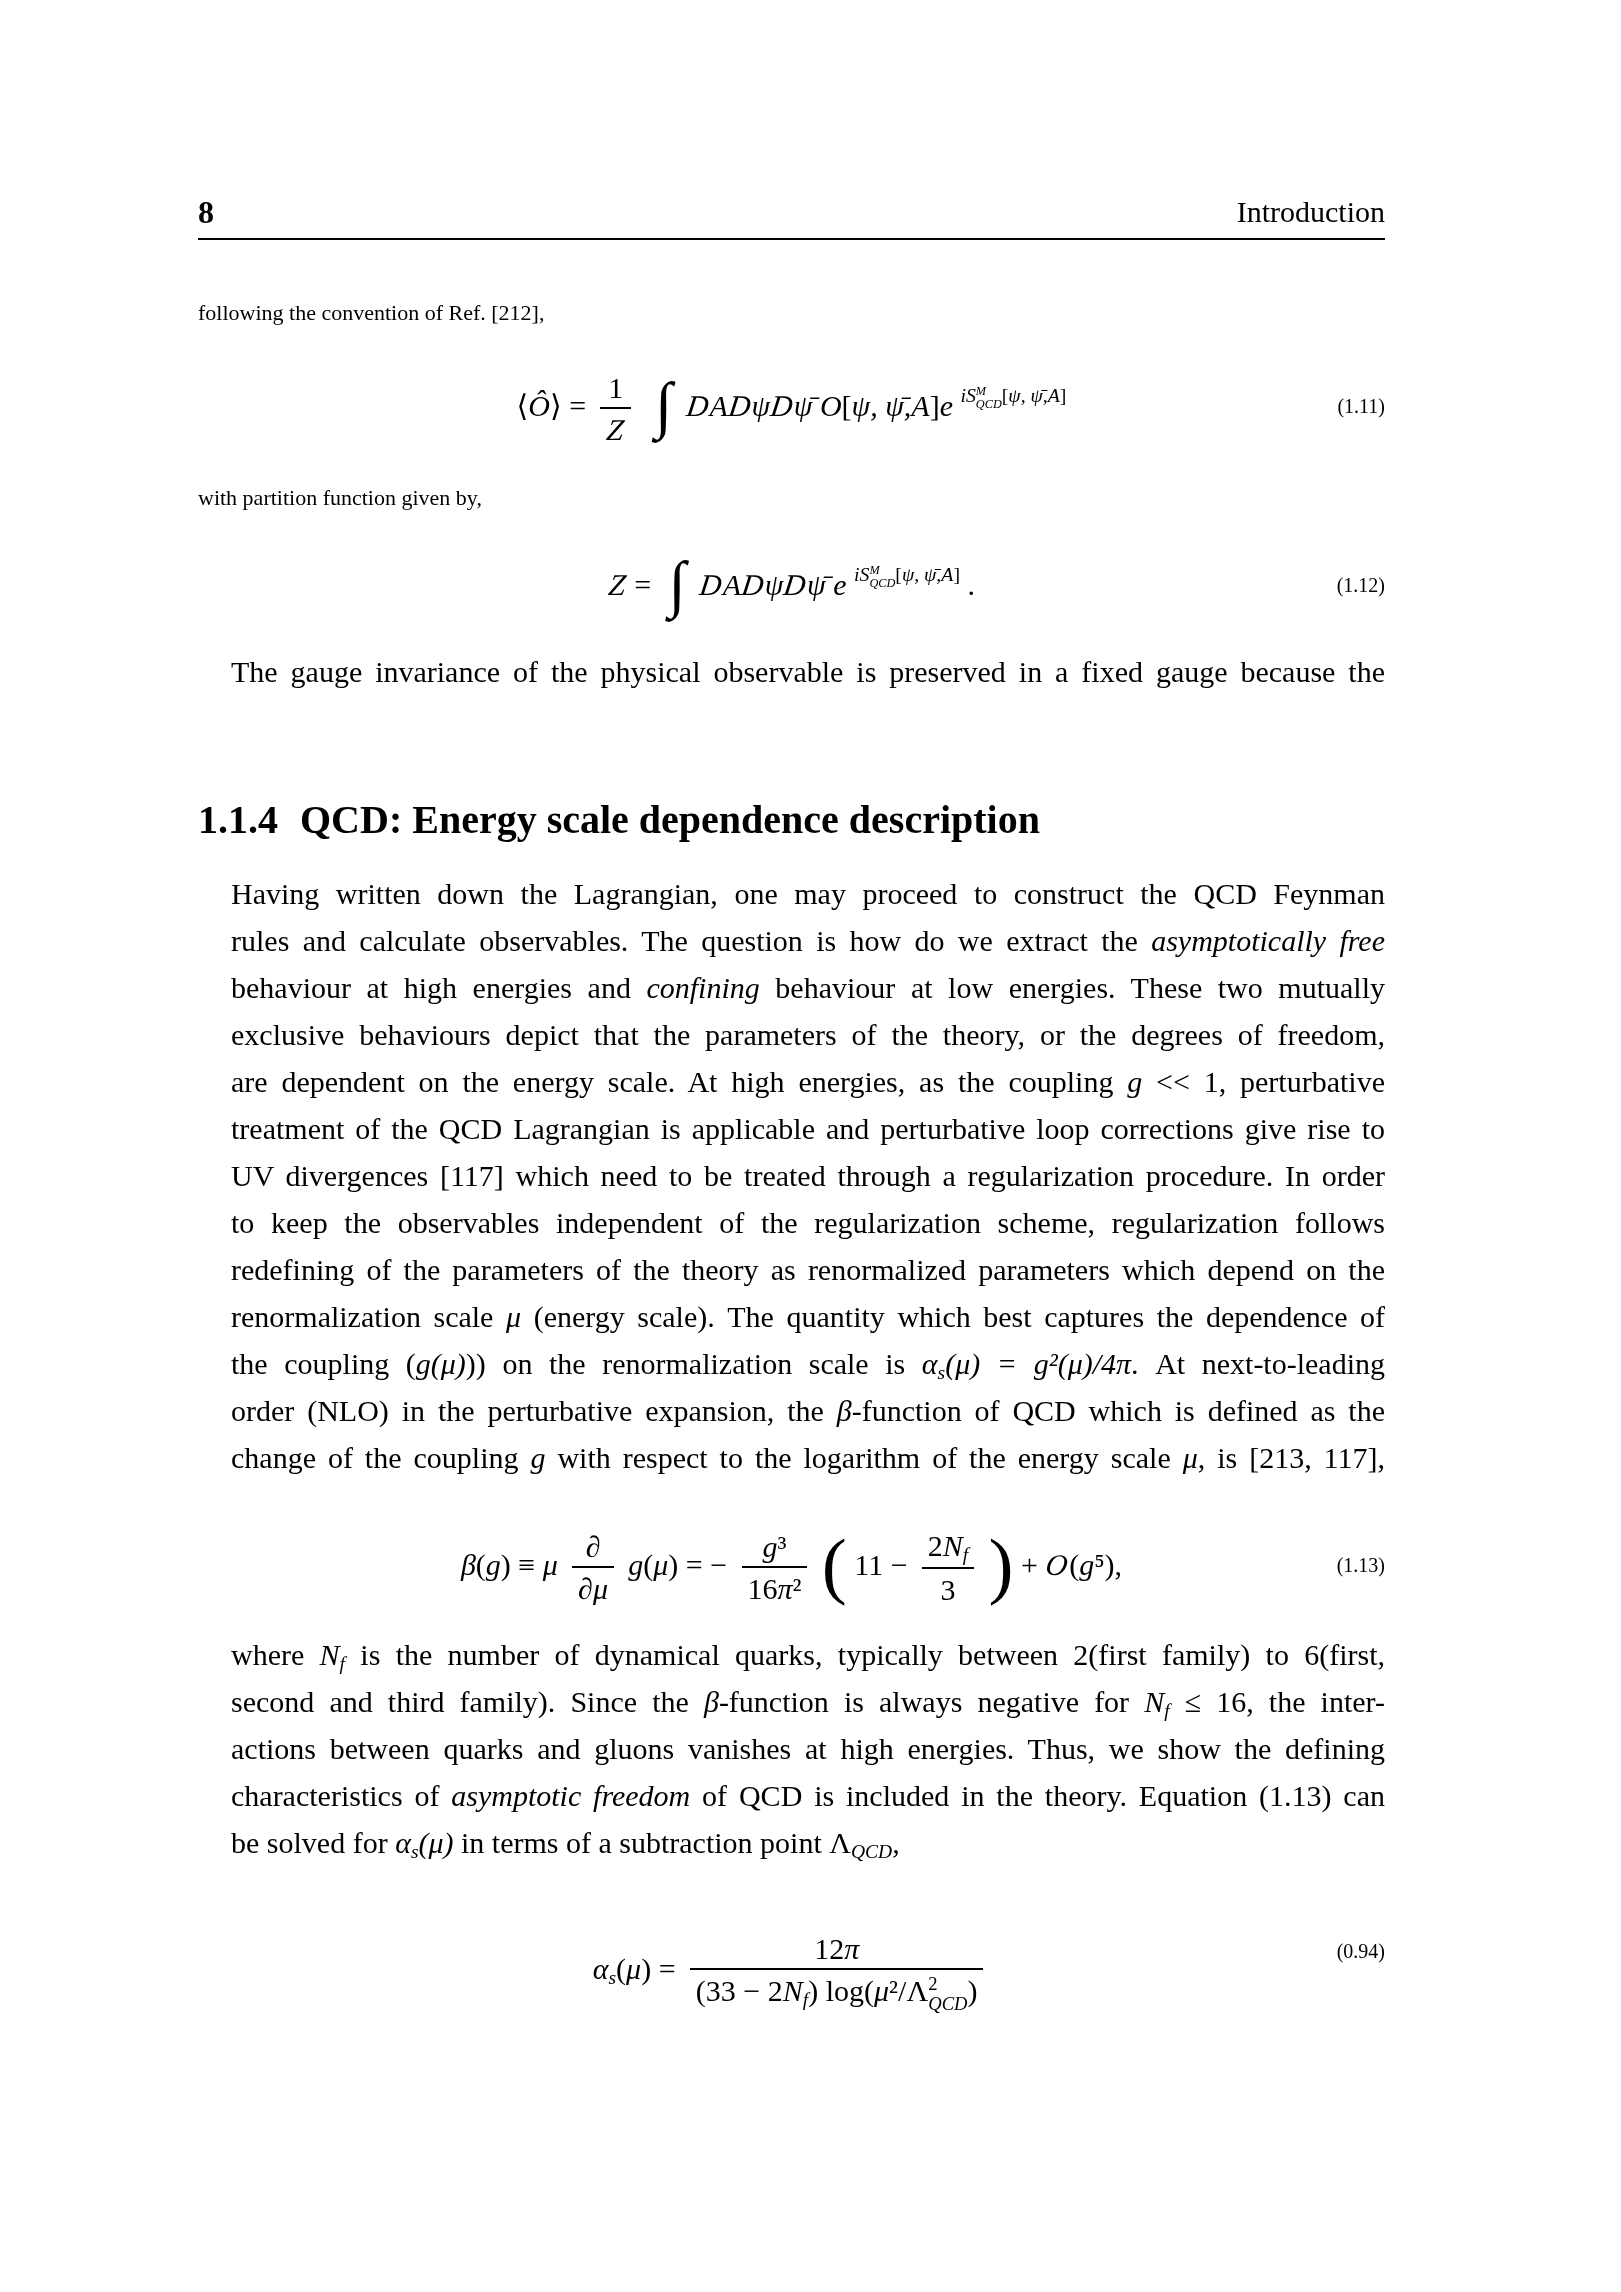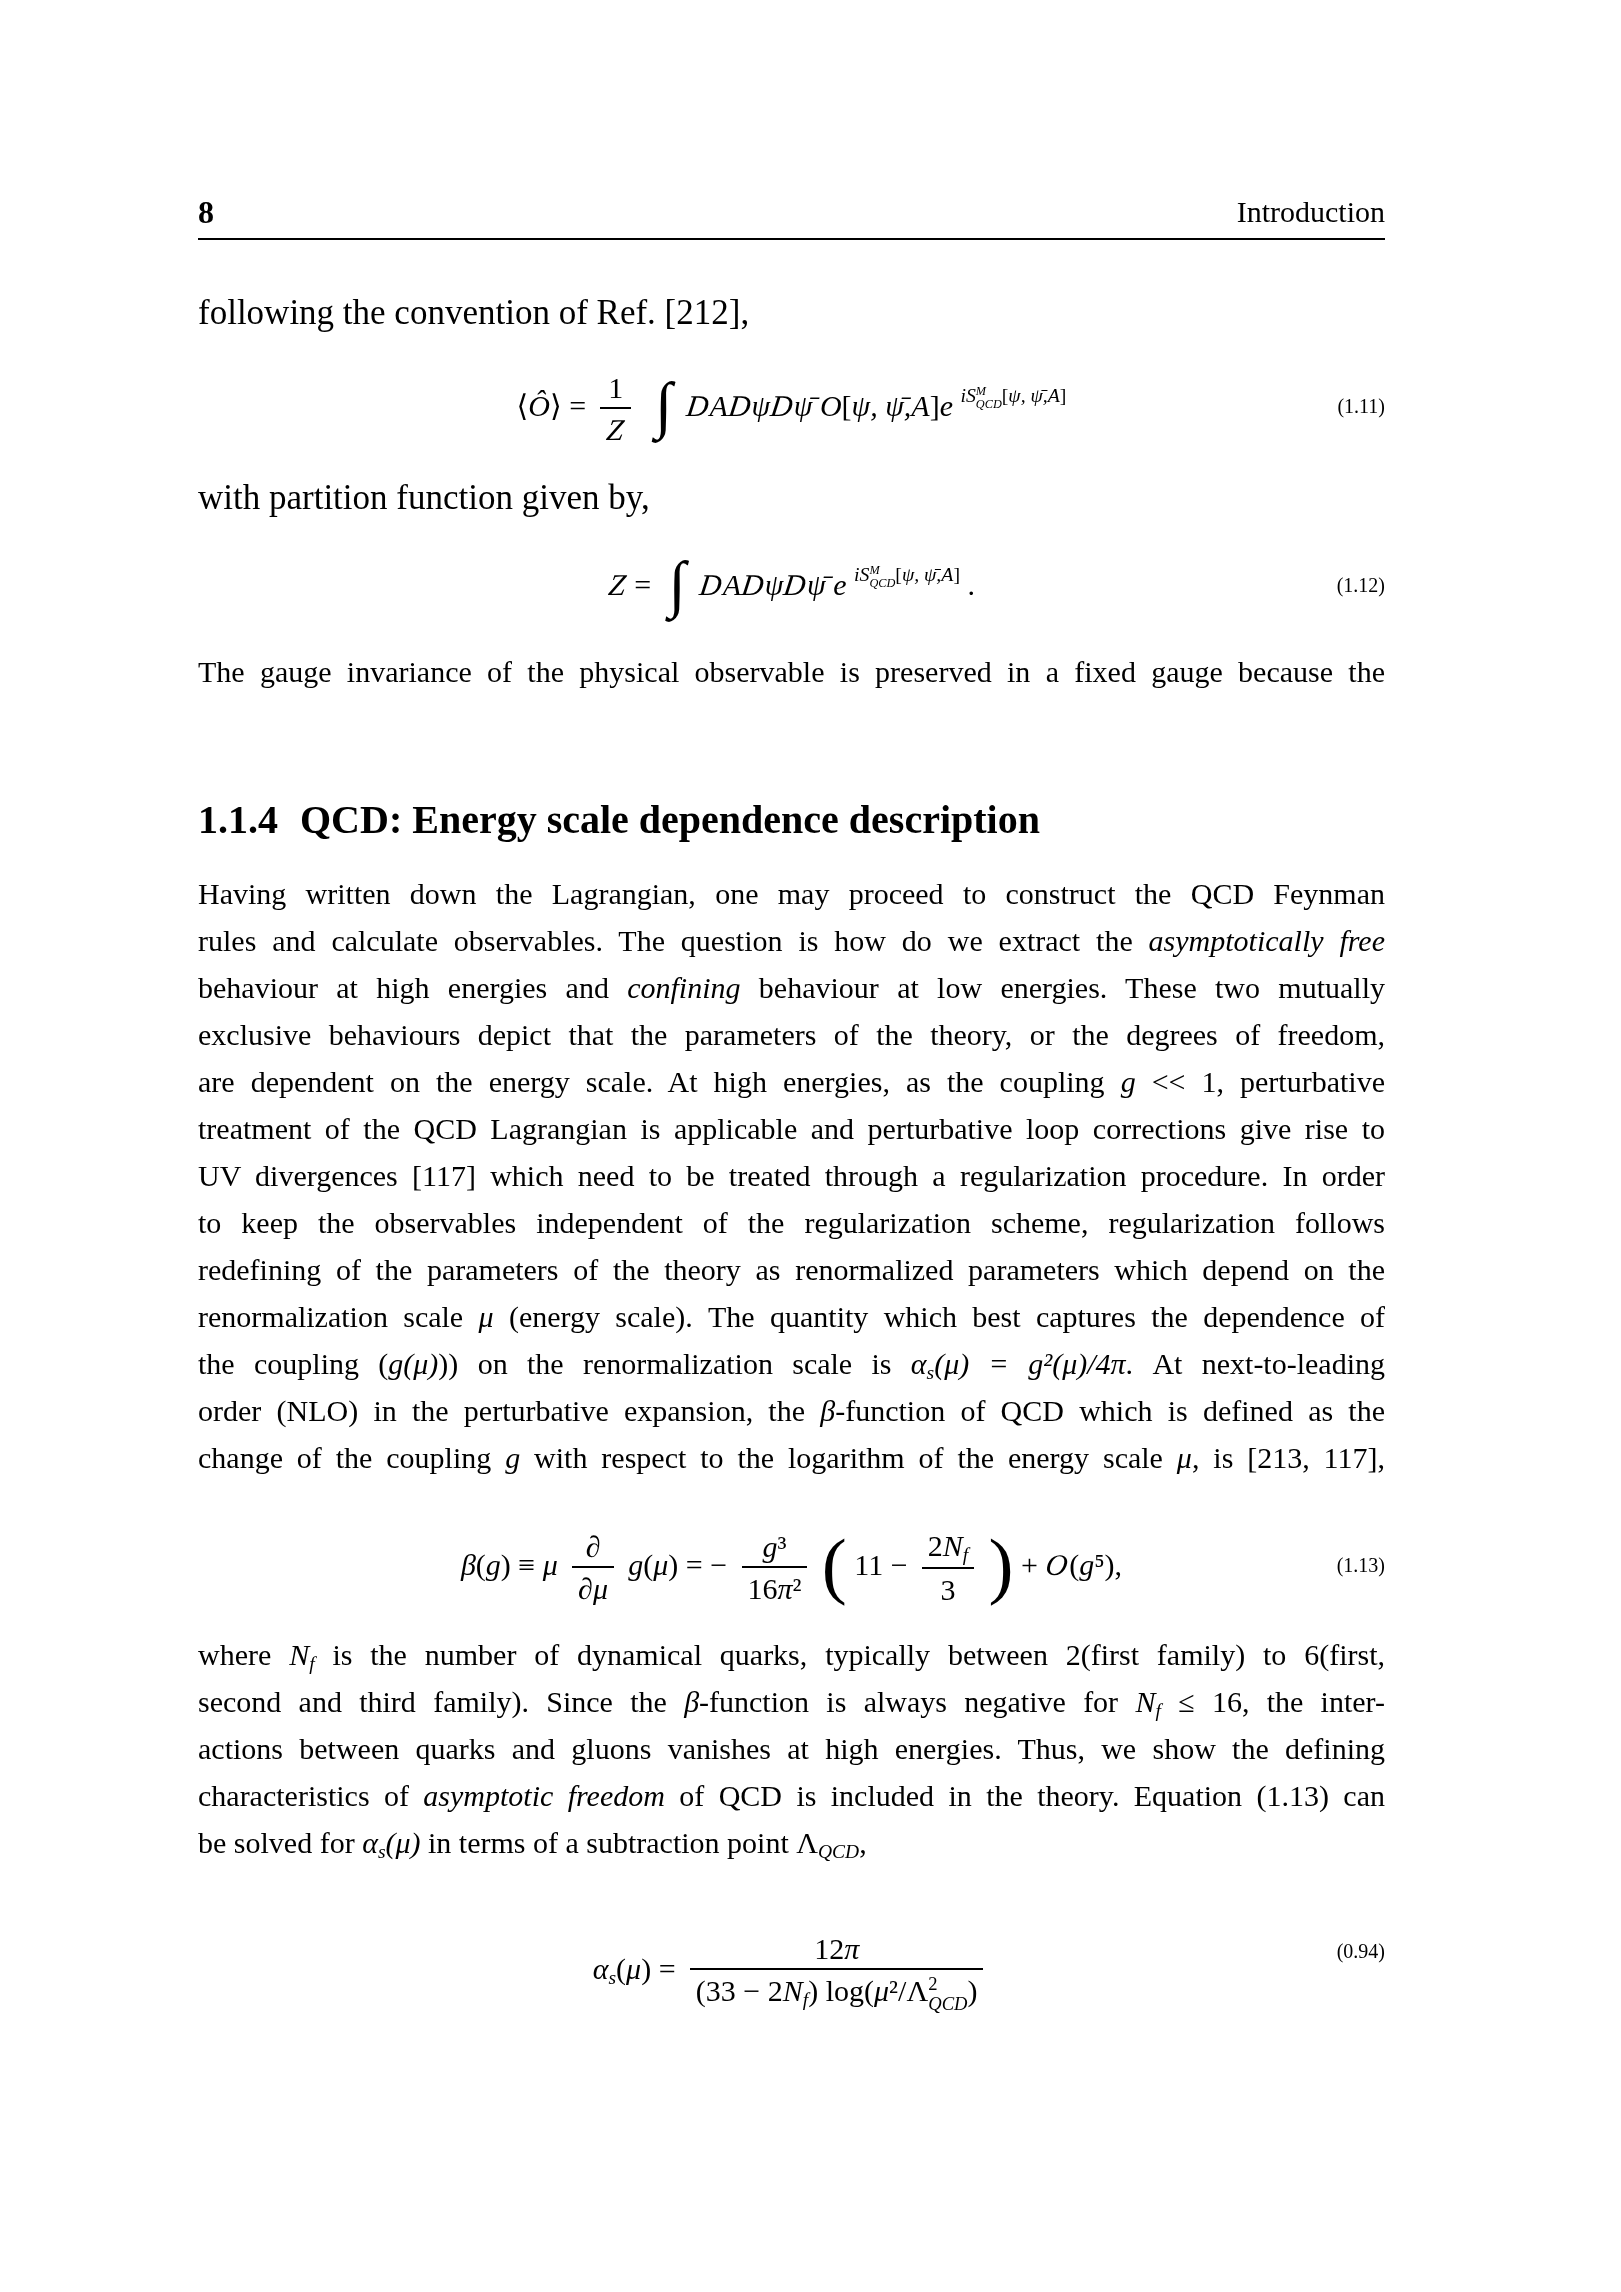--- a/index.html
+++ b/index.html
@@ -9,24 +9,24 @@
     font-family:"Liberation Serif","DejaVu Serif",serif;
     position:relative;overflow:hidden;
   }
   .page{position:absolute;inset:0;}
   .blk{position:absolute;left:198px;width:1187px;}
   
   .header{top:196px;display:flex;justify-content:space-between;font-size:30px;line-height:32px;}
   .pagenum{font-weight:bold;font-size:32px;}
   .hrule{top:238px;height:2px;background:#000;}
   
-  .tline{font-size:35px;line-height:39px;}
+  .tline{font-size:22px;line-height:39px;}
   
   .para{font-size:30px;line-height:47px;}
-  .pline{text-align:justify;text-align-last:justify;height:47px;}
+  .pline{text-align:justify;text-align-last:justify;height:47px;margin-left:33px;}
   .pline.noj{text-align-last:left;}
   
   .heading{font-size:40px;font-weight:bold;line-height:48px;}
   .heading .num{margin-right:22px;}
   
   .rm{font-style:normal;}
   .it{font-style:italic;}
   .scr{font-style:italic;display:inline-block;transform:skewX(-8deg);padding:0 1px;}
   .sub{font-style:italic;font-size:65%;vertical-align:-0.25em;}
   

